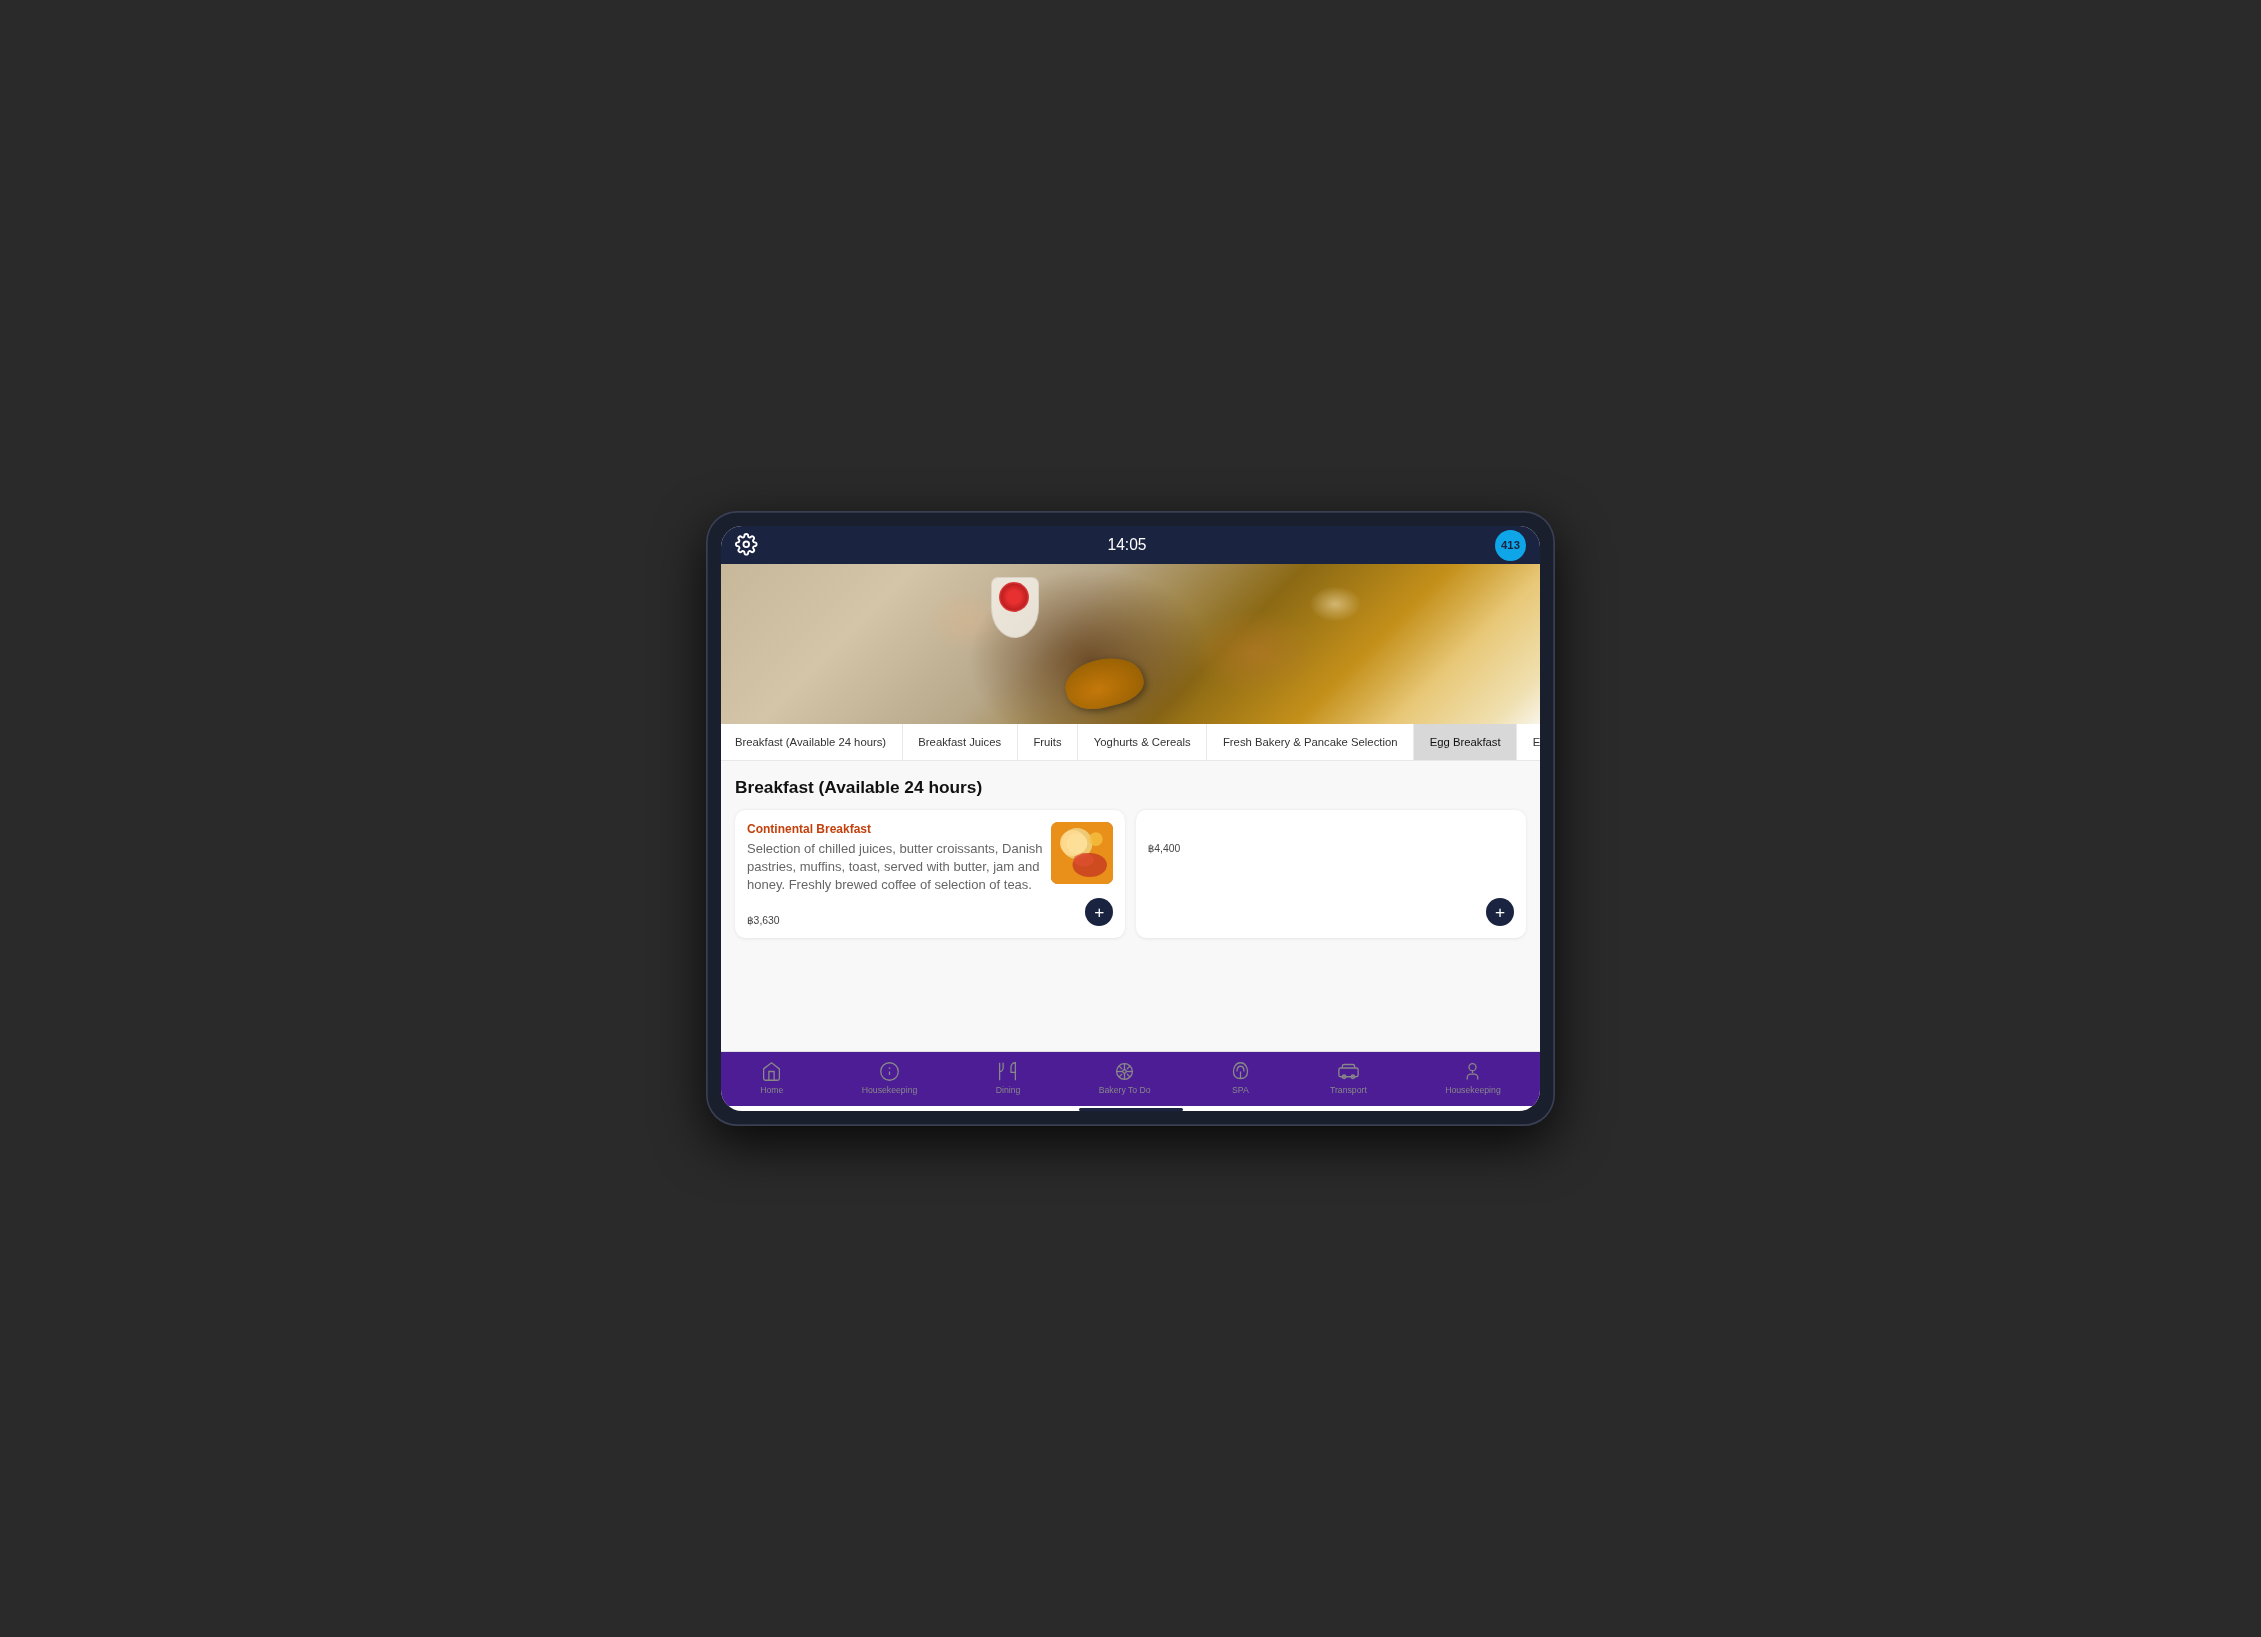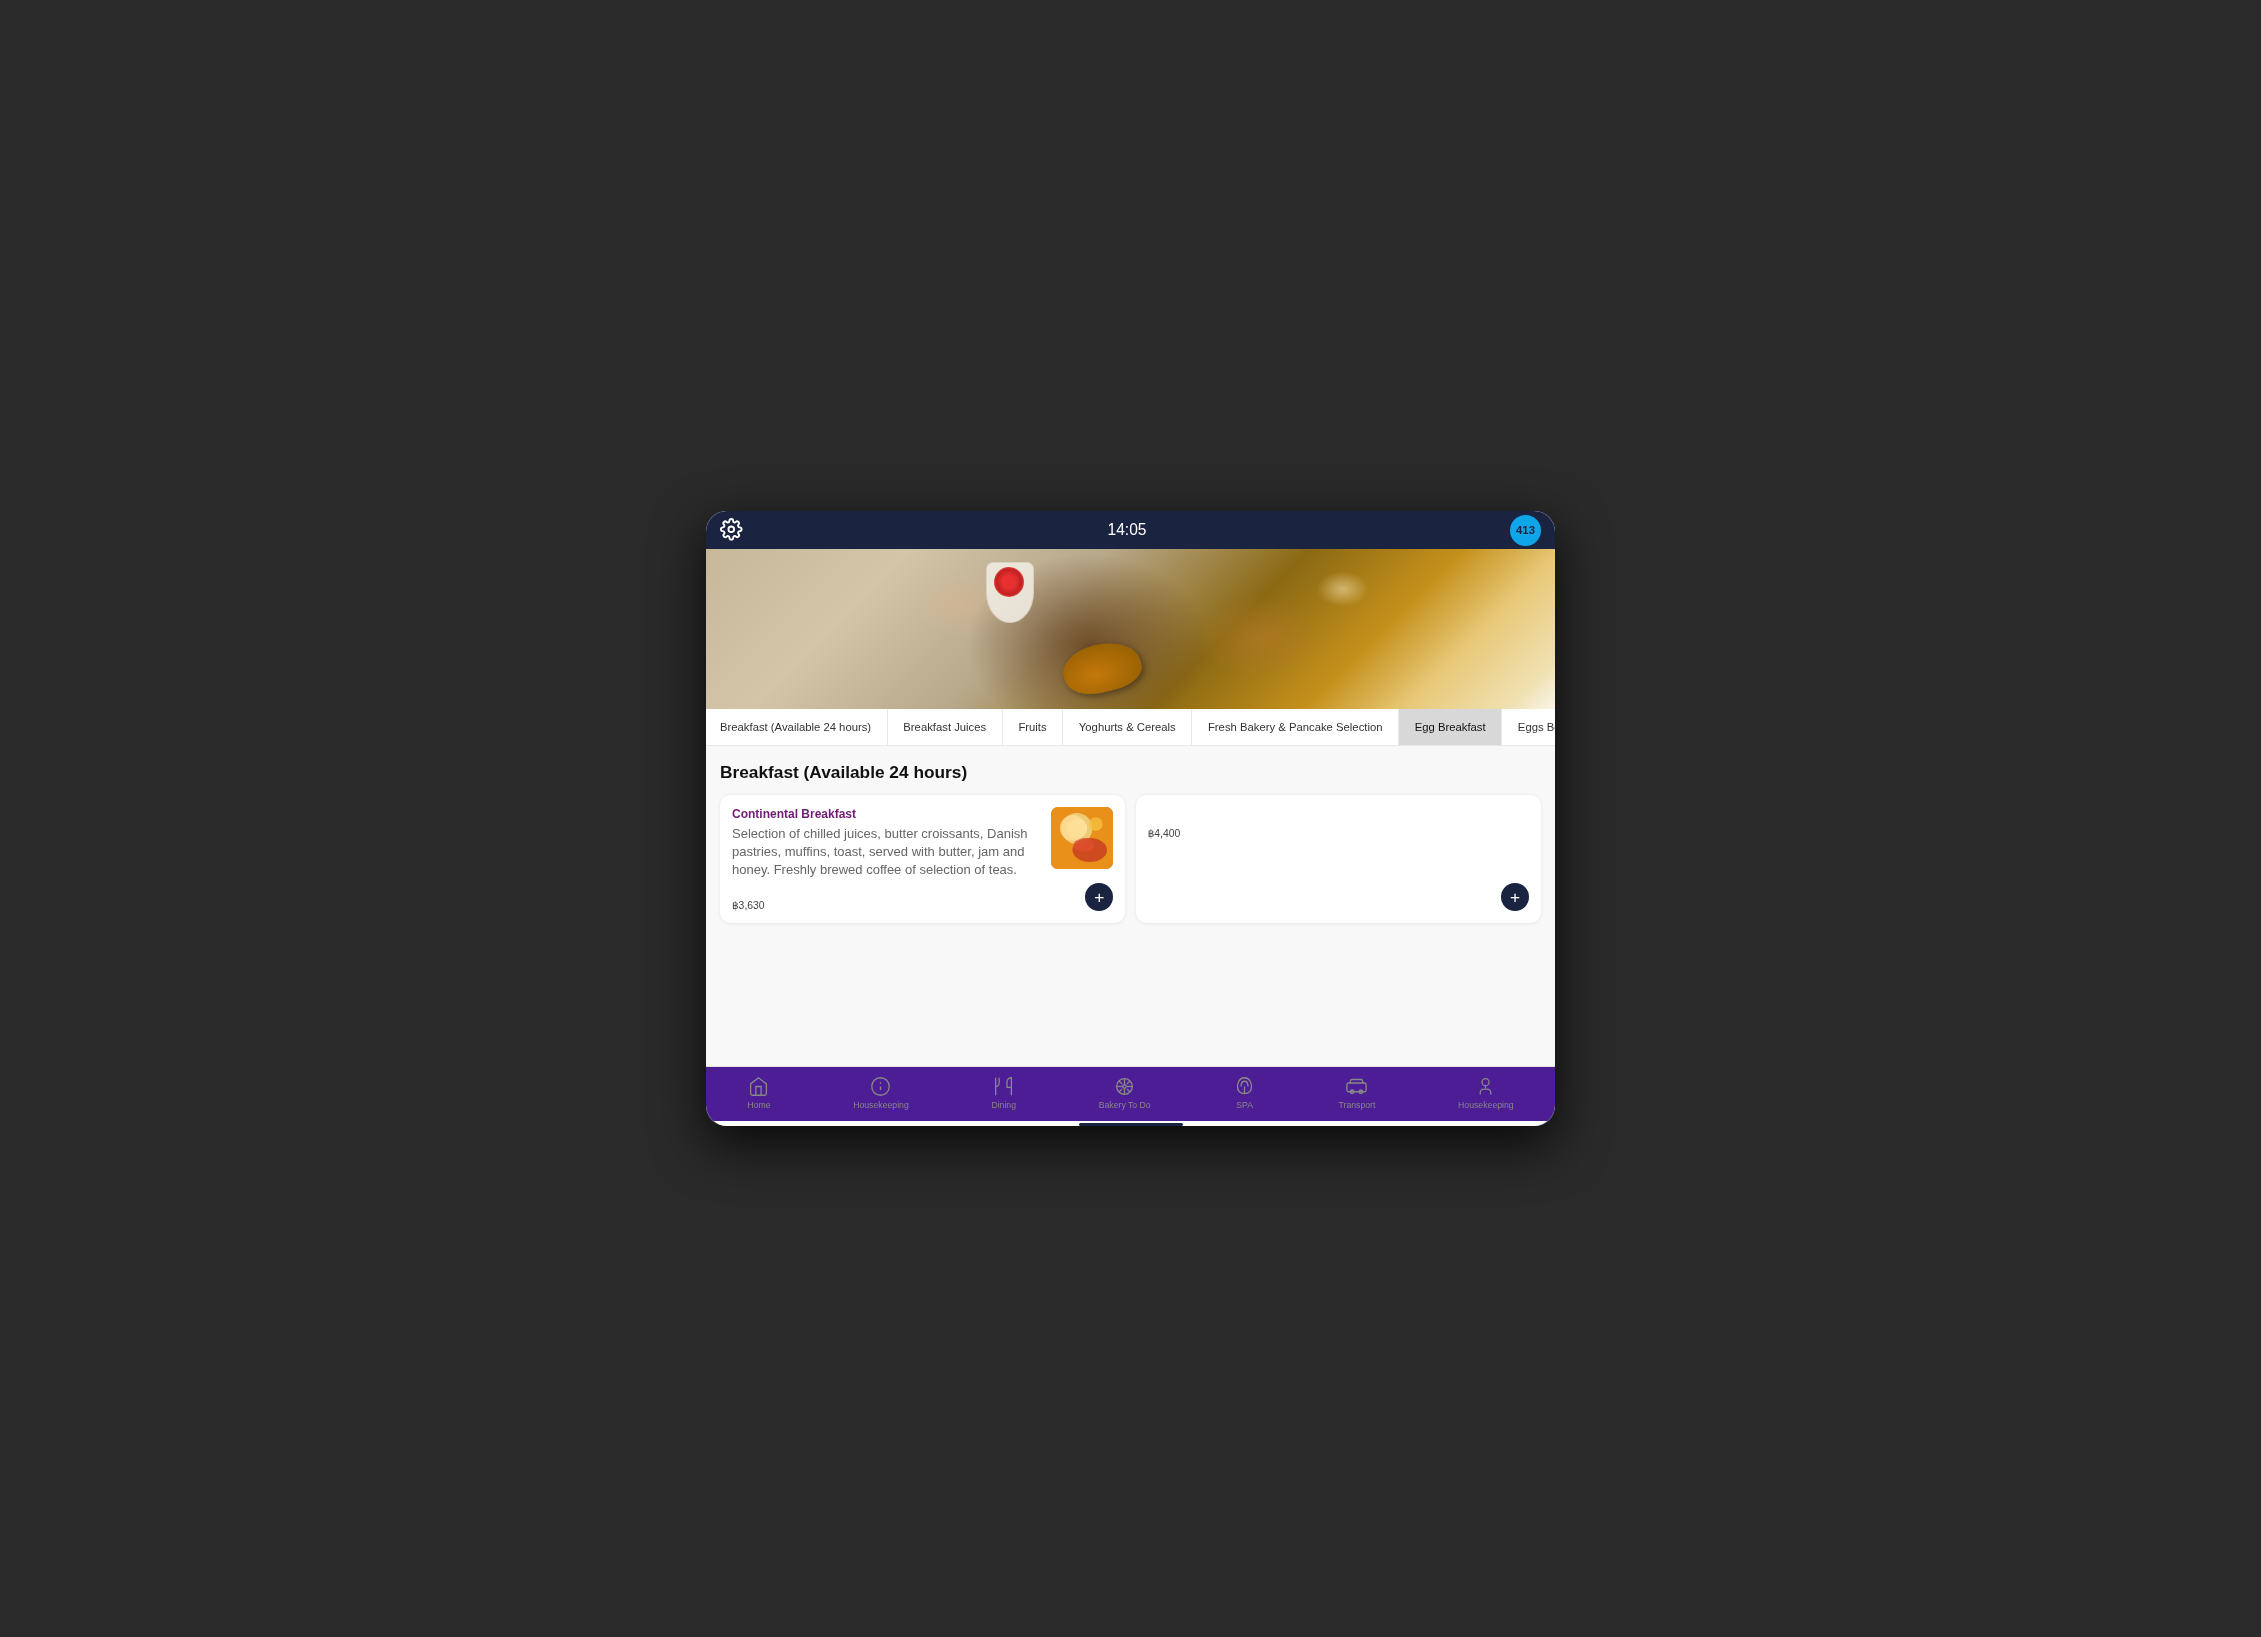--- a/index.html
+++ b/index.html
@@ -8,22 +8,22 @@
       display: flex;
       justify-content: center;
       align-items: center;
       min-height: 100vh;
       font-family: -apple-system, BlinkMacSystemFont, 'Segoe UI', sans-serif;
     }
     .tablet-shell {
       width: 849px;
       height: 615px;
       background: #1a1f2e;
-      border-radius: 19px;
-      padding: 0;
+      border-radius: 31px;
+      padding: 15px;
       box-shadow: 0 17.3px 52px rgba(0,0,0,0.8), inset 0 0 0 1.7px #3a3f52;
       position: relative;
     }
     .tablet-screen {
       width: 100%;
       height: 100%;
       background: #fff;
       border-radius: 21px;
       overflow: hidden;
       display: flex;
@@ -165,21 +165,21 @@
       position: relative;
     }
     .card-body {
       display: flex;
       gap: 8.7px;
     }
     .card-text { flex: 1; }
     .card-title {
       font-size: 12px;
       font-weight: 700;
-      color: #701a75;
+      color: #c2410c;
       margin-bottom: 4.3px;
     }
     .card-desc {
       font-size: 13px;
       color: #666;
       line-height: 1.4;
     }
     .card-image {
       width: 62px;
       height: 62px;

